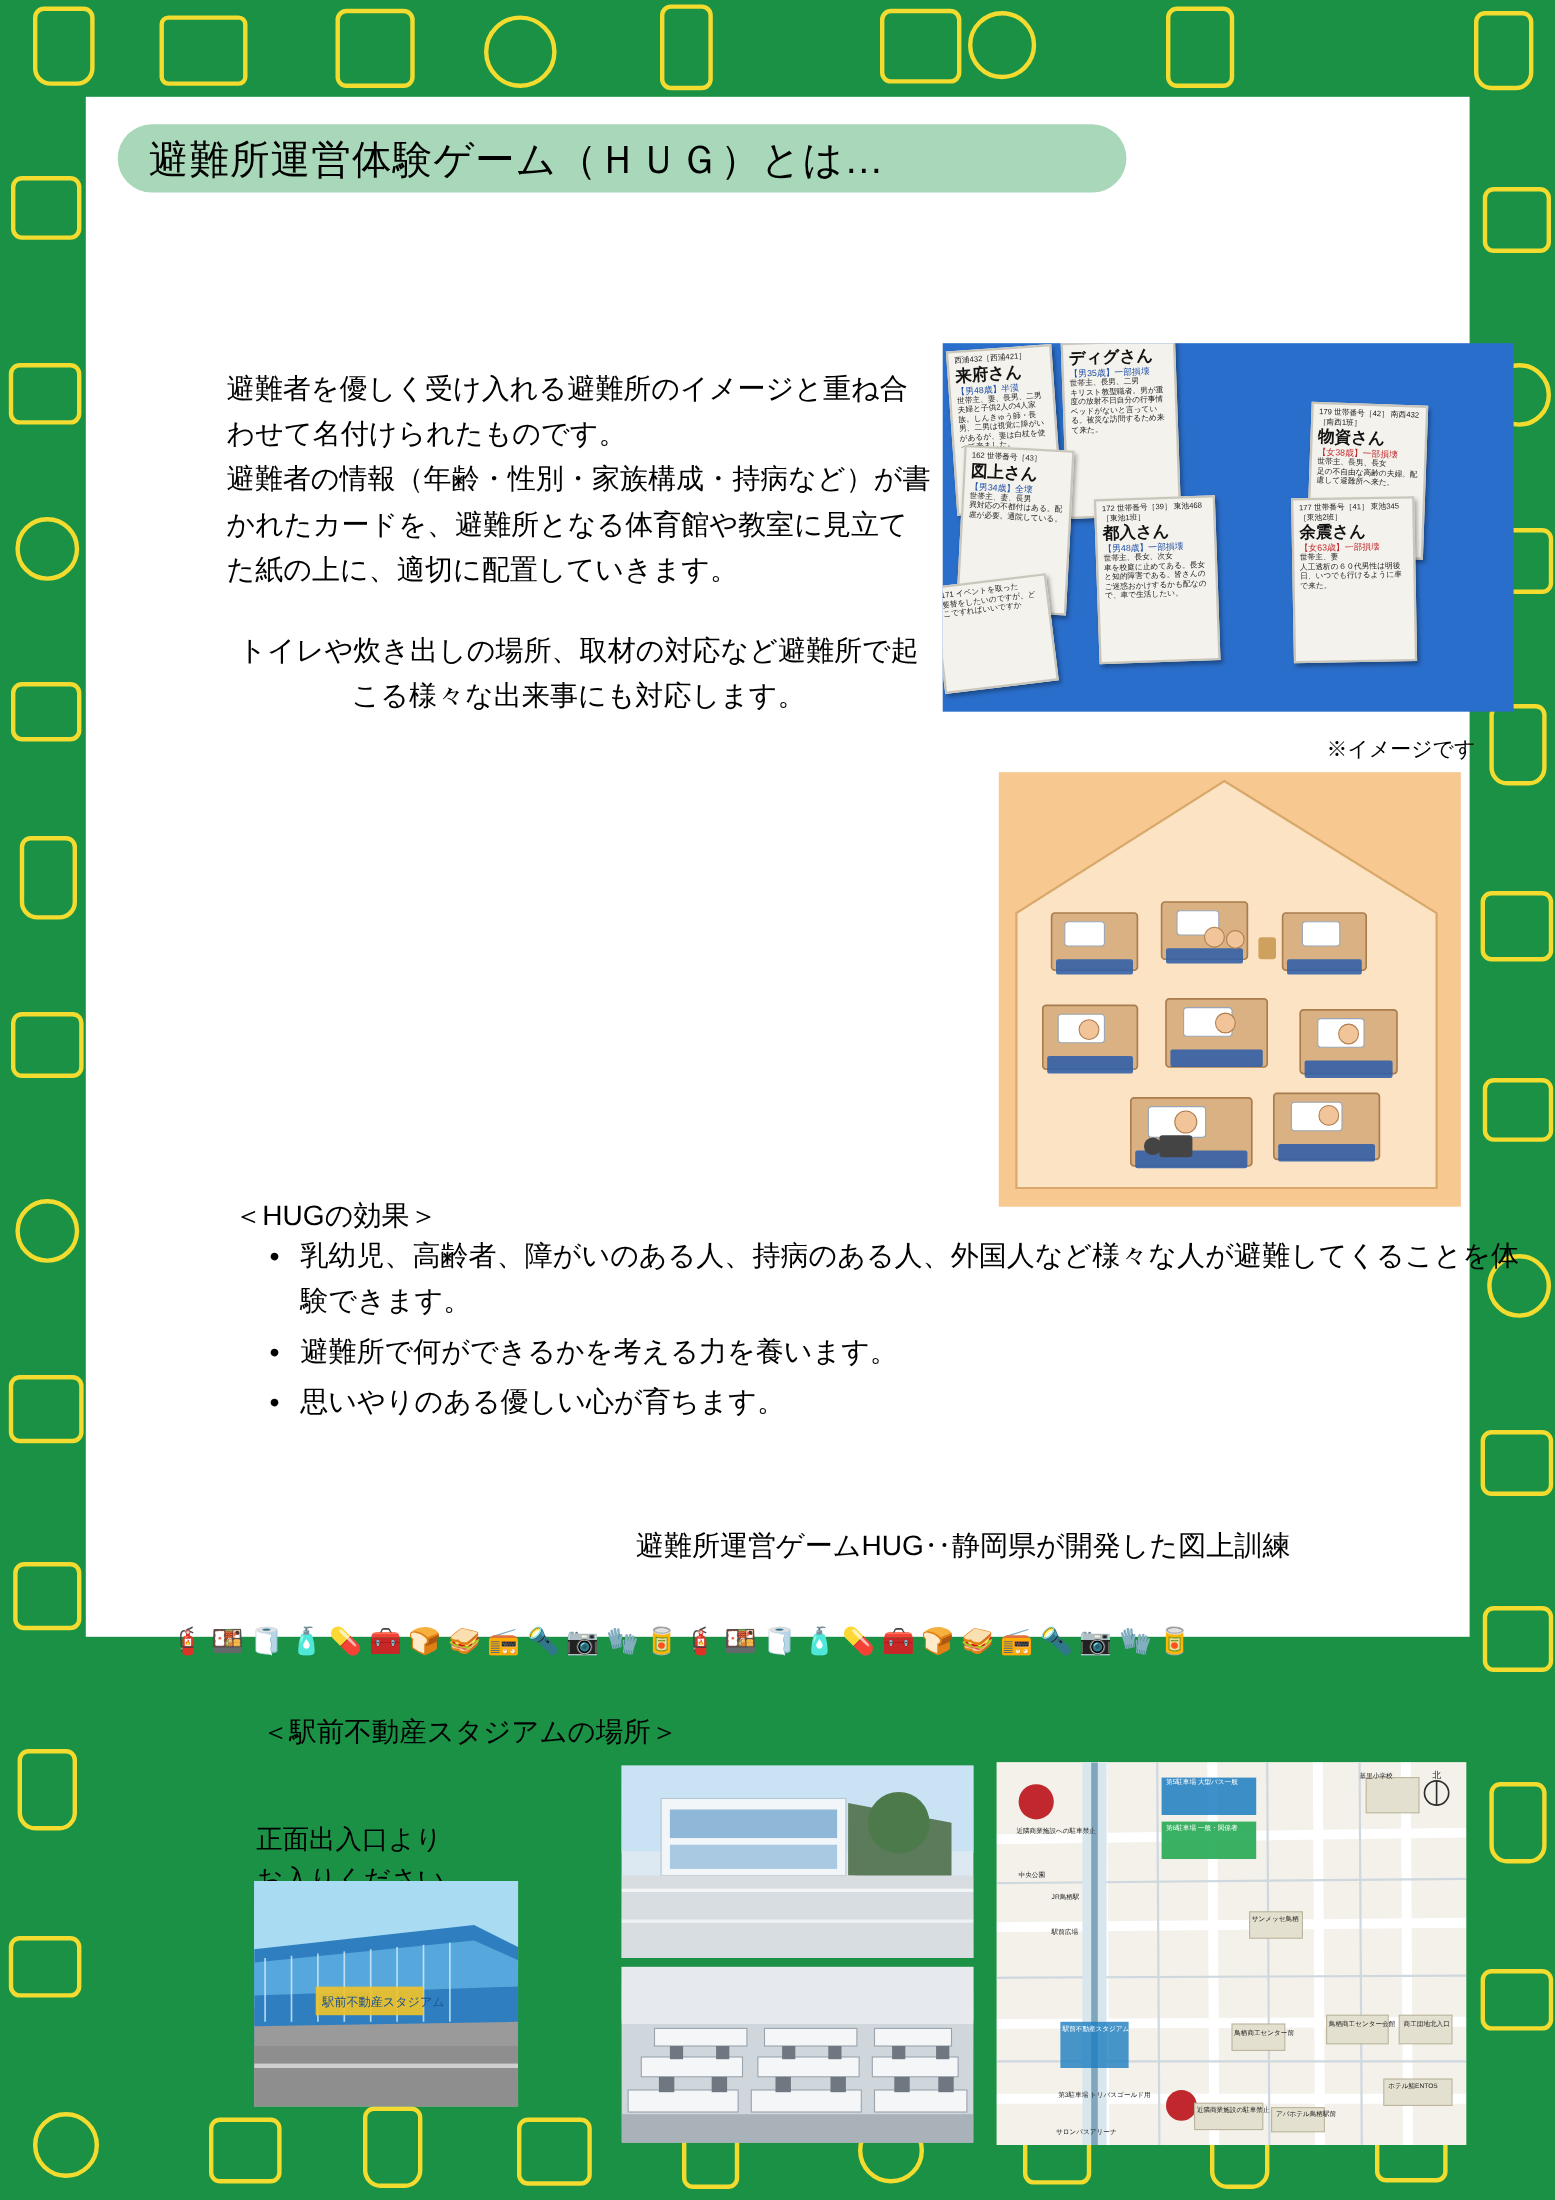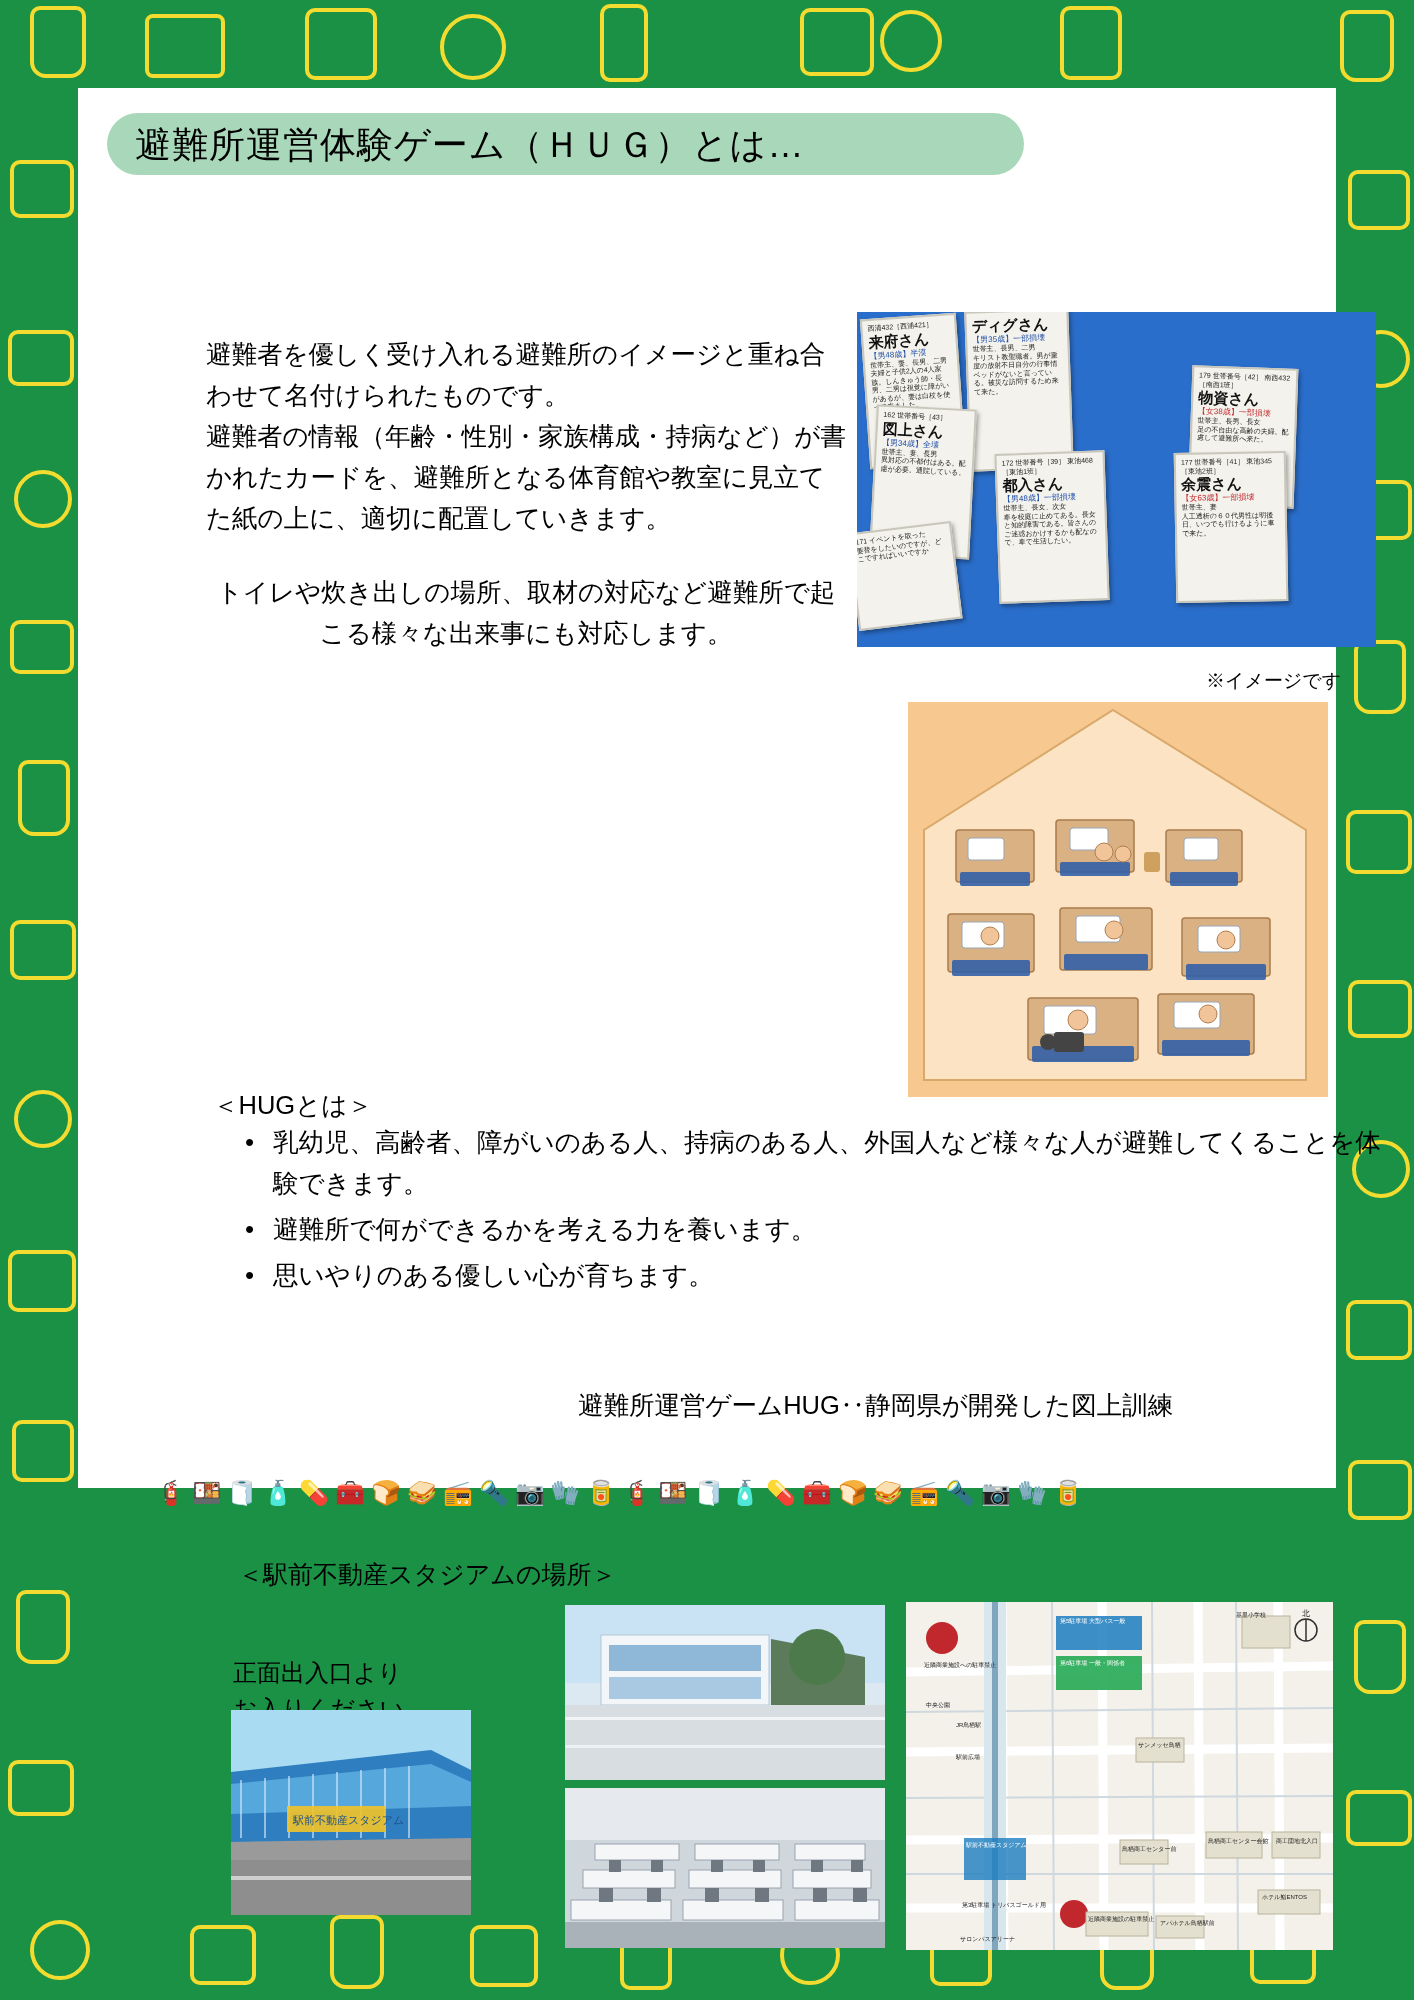--- a/index.html
+++ b/index.html
@@ -405,21 +405,21 @@
           <g fill="#444">
             <rect x="146" y="330" width="30" height="20" rx="3"></rect>
             <circle cx="140" cy="340" r="8"></circle>
           </g>
           <g fill="#cfa15f">
             <rect x="236" y="150" width="16" height="20" rx="3"></rect>
           </g>
         </svg>
       </div>
 
-      <div class="effects-head">＜HUGとは＞</div>
+      <div class="effects-head">＜HUGの効果＞</div>
       <ul class="bullets">
         <li>乳幼児、高齢者、障がいのある人、持病のある人、外国人など様々な人が避難してくることを体験できます。</li>
         <li>避難所で何ができるかを考える力を養います。</li>
         <li>思いやりのある優しい心が育ちます。</li>
       </ul>
 
       <div class="credit-line">避難所運営ゲームHUG‥静岡県が開発した図上訓練</div>
 
       <div class="emoji-strip">
         <span>🧯</span>

